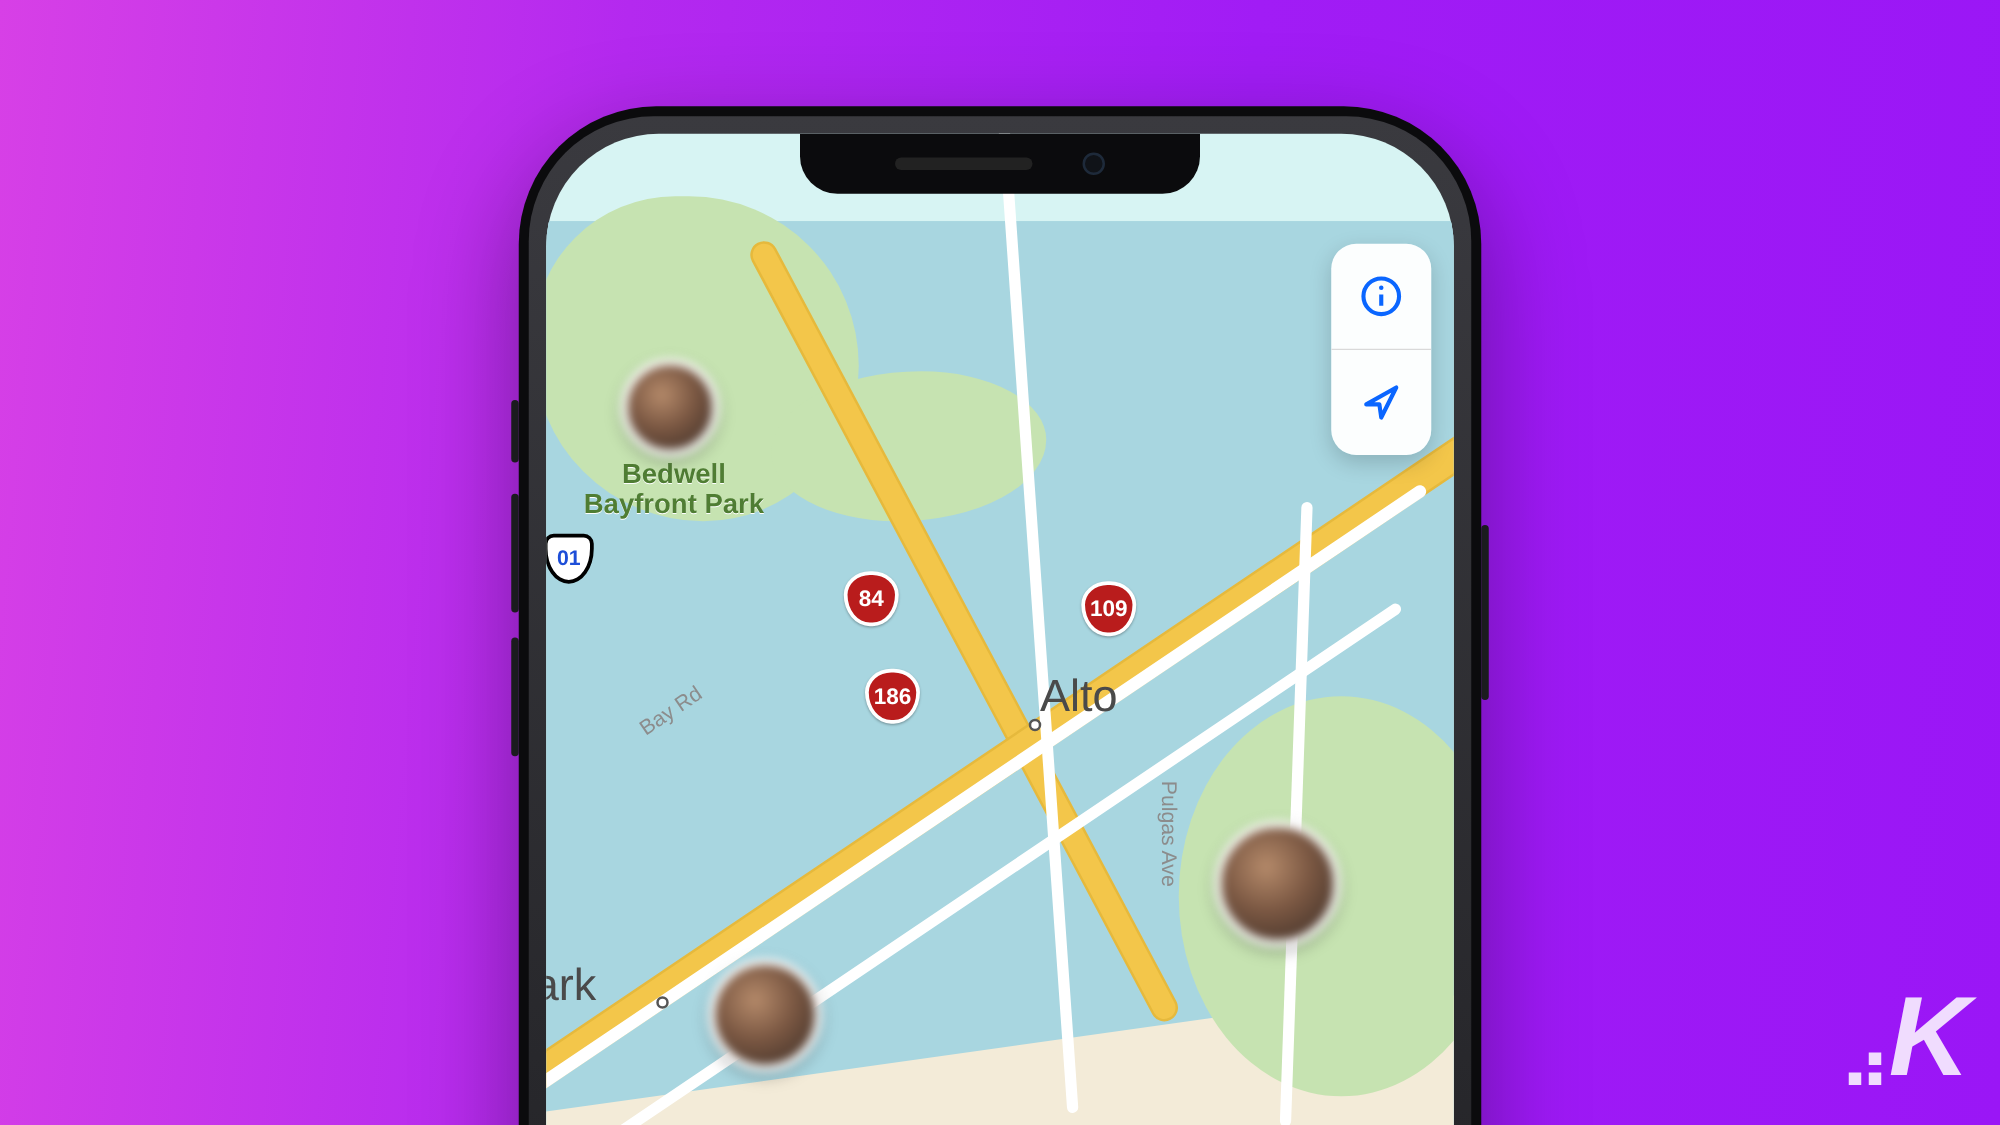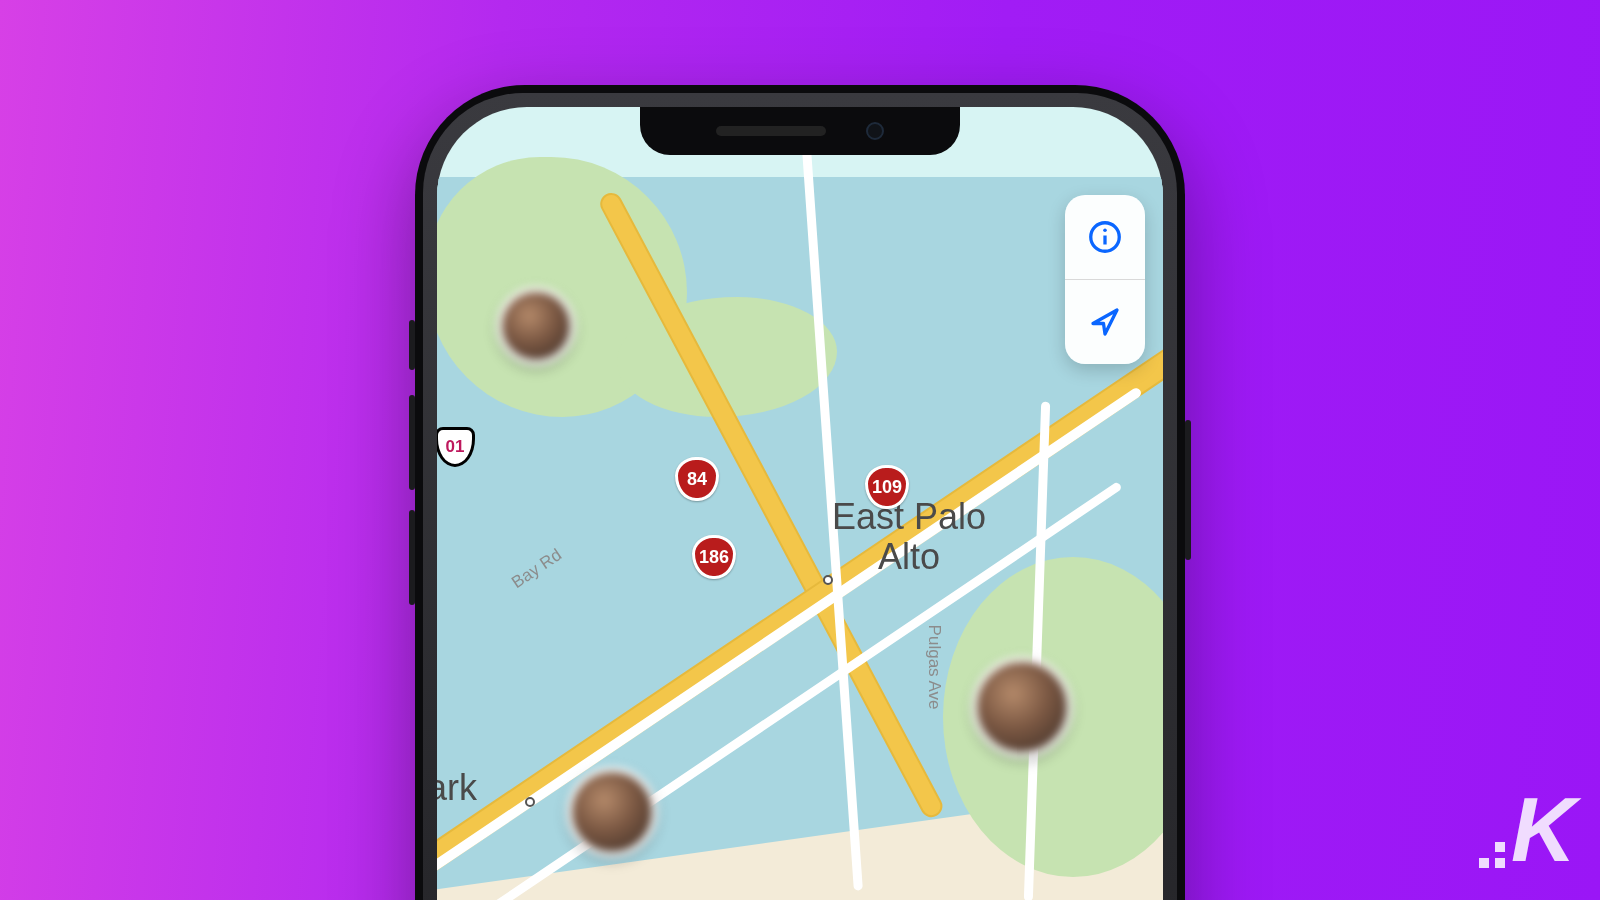--- a/index.html
+++ b/index.html
@@ -121,21 +121,21 @@
   .road-name.pulgas{left:455px;top:480px;transform:rotate(90deg);}
   .ark-label{position:absolute;left:-10px;top:590px;color:#4a4a4a;font-size:36px;}
   .ark-dot{position:absolute;left:88px;top:620px;width:10px;height:10px;border:2px solid #555;border-radius:50%;background:#fff;}
   
   .shield{
     position:absolute;width:44px;height:44px;display:flex;align-items:center;justify-content:center;
     color:#fff;font-weight:700;font-size:18px;
   }
   .shield.green{background:#b91c1c;border-radius:50% 50% 50% 50% / 45% 45% 60% 60%;border:3px solid #fff;box-shadow:0 1px 2px rgba(0,0,0,.3);}
   .shield.us{
-    width:40px;height:40px;background:#fff;color:#be185d;
+    width:40px;height:40px;background:#fff;color:#1d4ed8;
     border-radius:8px 8px 50% 50% / 8px 8px 70% 70%;
     border:3px solid #000;font-size:17px;
   }
   .sh-84{left:238px;top:280px;} .sh-109{left:380px;top:288px;margin-left:48px;} .sh-114{left:255px;top:358px;}
   .sh-01{left:-2px;top:250px;}
   
   .person-pin{
     position:absolute;width:78px;height:78px;border-radius:50%;
     background: radial-gradient(circle at 40% 35%, #b58a6a 0%, #7a5742 45%, #362a24 100%);
     border:5px solid #fff;box-shadow:0 4px 10px rgba(0,0,0,.3);
@@ -193,23 +193,27 @@
         <div class="park1"></div>
         <div class="park2"></div>
         <div class="park3"></div>
         <div class="road-ramp"></div>
         <div class="road-main"></div>
         <div class="road-white a"></div>
         <div class="road-white b"></div>
         <div class="road-white c"></div>
         <div class="road-white d"></div>
 
+        <div class="park-label">
+          <span>Bedwell</span><br>
+          <span>Bayfront Park</span>
+        </div>
 
         <div class="city-label">
-          <span>East Palo</span><br>
+          <br>
           <span>Alto</span>
         </div>
         <div class="city-dot"></div>
 
 
         <div class="ark-label">ark</div>
         <div class="ark-dot"></div>
 
         <div class="road-name bay">Bay Rd</div>
         <div class="road-name pulgas">Pulgas Ave</div>

